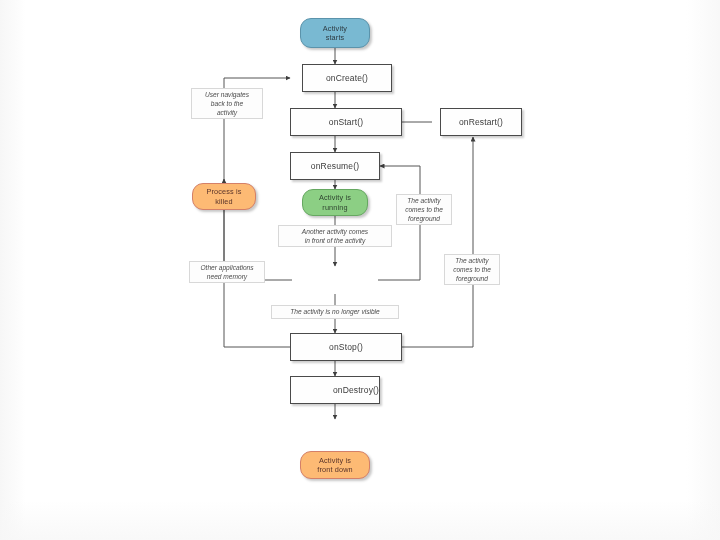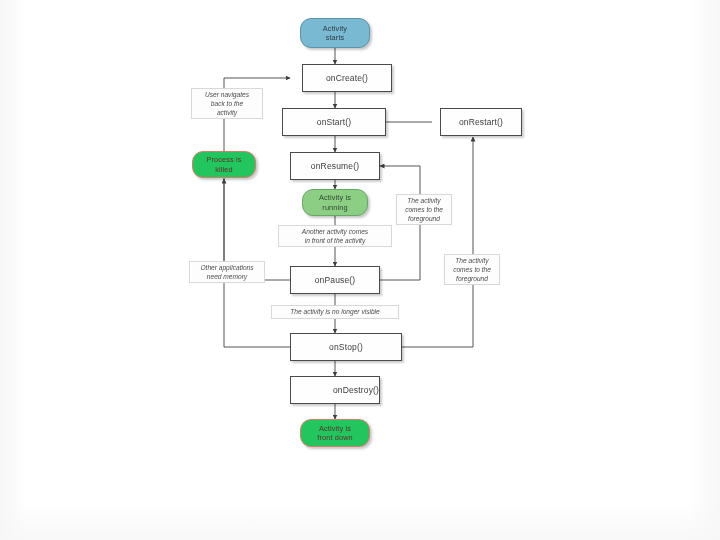--- a/index.html
+++ b/index.html
@@ -55,21 +55,21 @@
     box-shadow: 2px 2px 2px rgba(0,0,0,0.20);
   }
   .node-pill {
     border-radius: 11px;
     font-size: 7.3px;
     line-height: 1.25;
     box-shadow: 2px 2px 2.5px rgba(0,0,0,0.22);
   }
   .pill-blue  { background: #79b9d2; border: 1px solid #5b93ab; color: #2d3b42; }
   .pill-green { background: #8ccf84; border: 1px solid #66a861; color: #2f4430; }
-  .pill-red   { background: #22c55e; border: 1px solid #d48068; color: #5a342a; }
+  .pill-red   { background: #fdba74; border: 1px solid #d48068; color: #5a342a; margin-top: 32px; }
 
   
   .edge-label {
     position: absolute;
     box-sizing: border-box;
     background: #fdfdfd;
     border: 1px solid #d8d8d8;
     font-size: 6.6px;
     font-style: italic;
     line-height: 1.38;
@@ -124,42 +124,39 @@
     <div>
       <span class="lbl">Activity</span>
       <span class="lbl">starts</span>
     </div>
   </div>
 
   <div class="node node-method" style="left:290px; top:64px; width:90px; height:28px;margin-left:12px;">
     <span class="lbl">onCreate()</span>
   </div>
 
-  <div class="node node-method" style="left:282px; top:108px; width:104px; height:28px;">
+  <div class="node node-method" style="left:290px; top:108px; width:112px; height:28px;">
     <span class="lbl">onStart()</span>
   </div>
 
   <div class="node node-method" style="left:290px; top:152px; width:90px; height:28px;">
     <span class="lbl">onResume()</span>
   </div>
 
   <div class="node node-method" style="left:432px; top:108px; width:82px; height:28px;margin-left:8px;">
     <span class="lbl">onRestart()</span>
   </div>
 
   <div class="node node-pill pill-green" style="left:302px; top:189px; width:66px; height:27px;">
     <div>
       <span class="lbl">Activity is</span>
       <span class="lbl">running</span>
     </div>
   </div>
 
-  <div class="node node-method" style="left:290px; top:266px; width:90px; height:28px;">
-    <span class="lbl">onPause()</span>
-  </div>
 
   <div class="node node-method" style="left:290px; top:333px; width:112px; height:28px;">
     <span class="lbl">onStop()</span>
   </div>
 
   <div class="node node-method" style="left:290px; top:376px; width:90px; height:28px;justify-content:flex-end;">
     <span class="lbl">onDestroy()</span>
   </div>
 
   <div class="node node-pill pill-red" style="left:192px; top:151px; width:64px; height:27px;">

